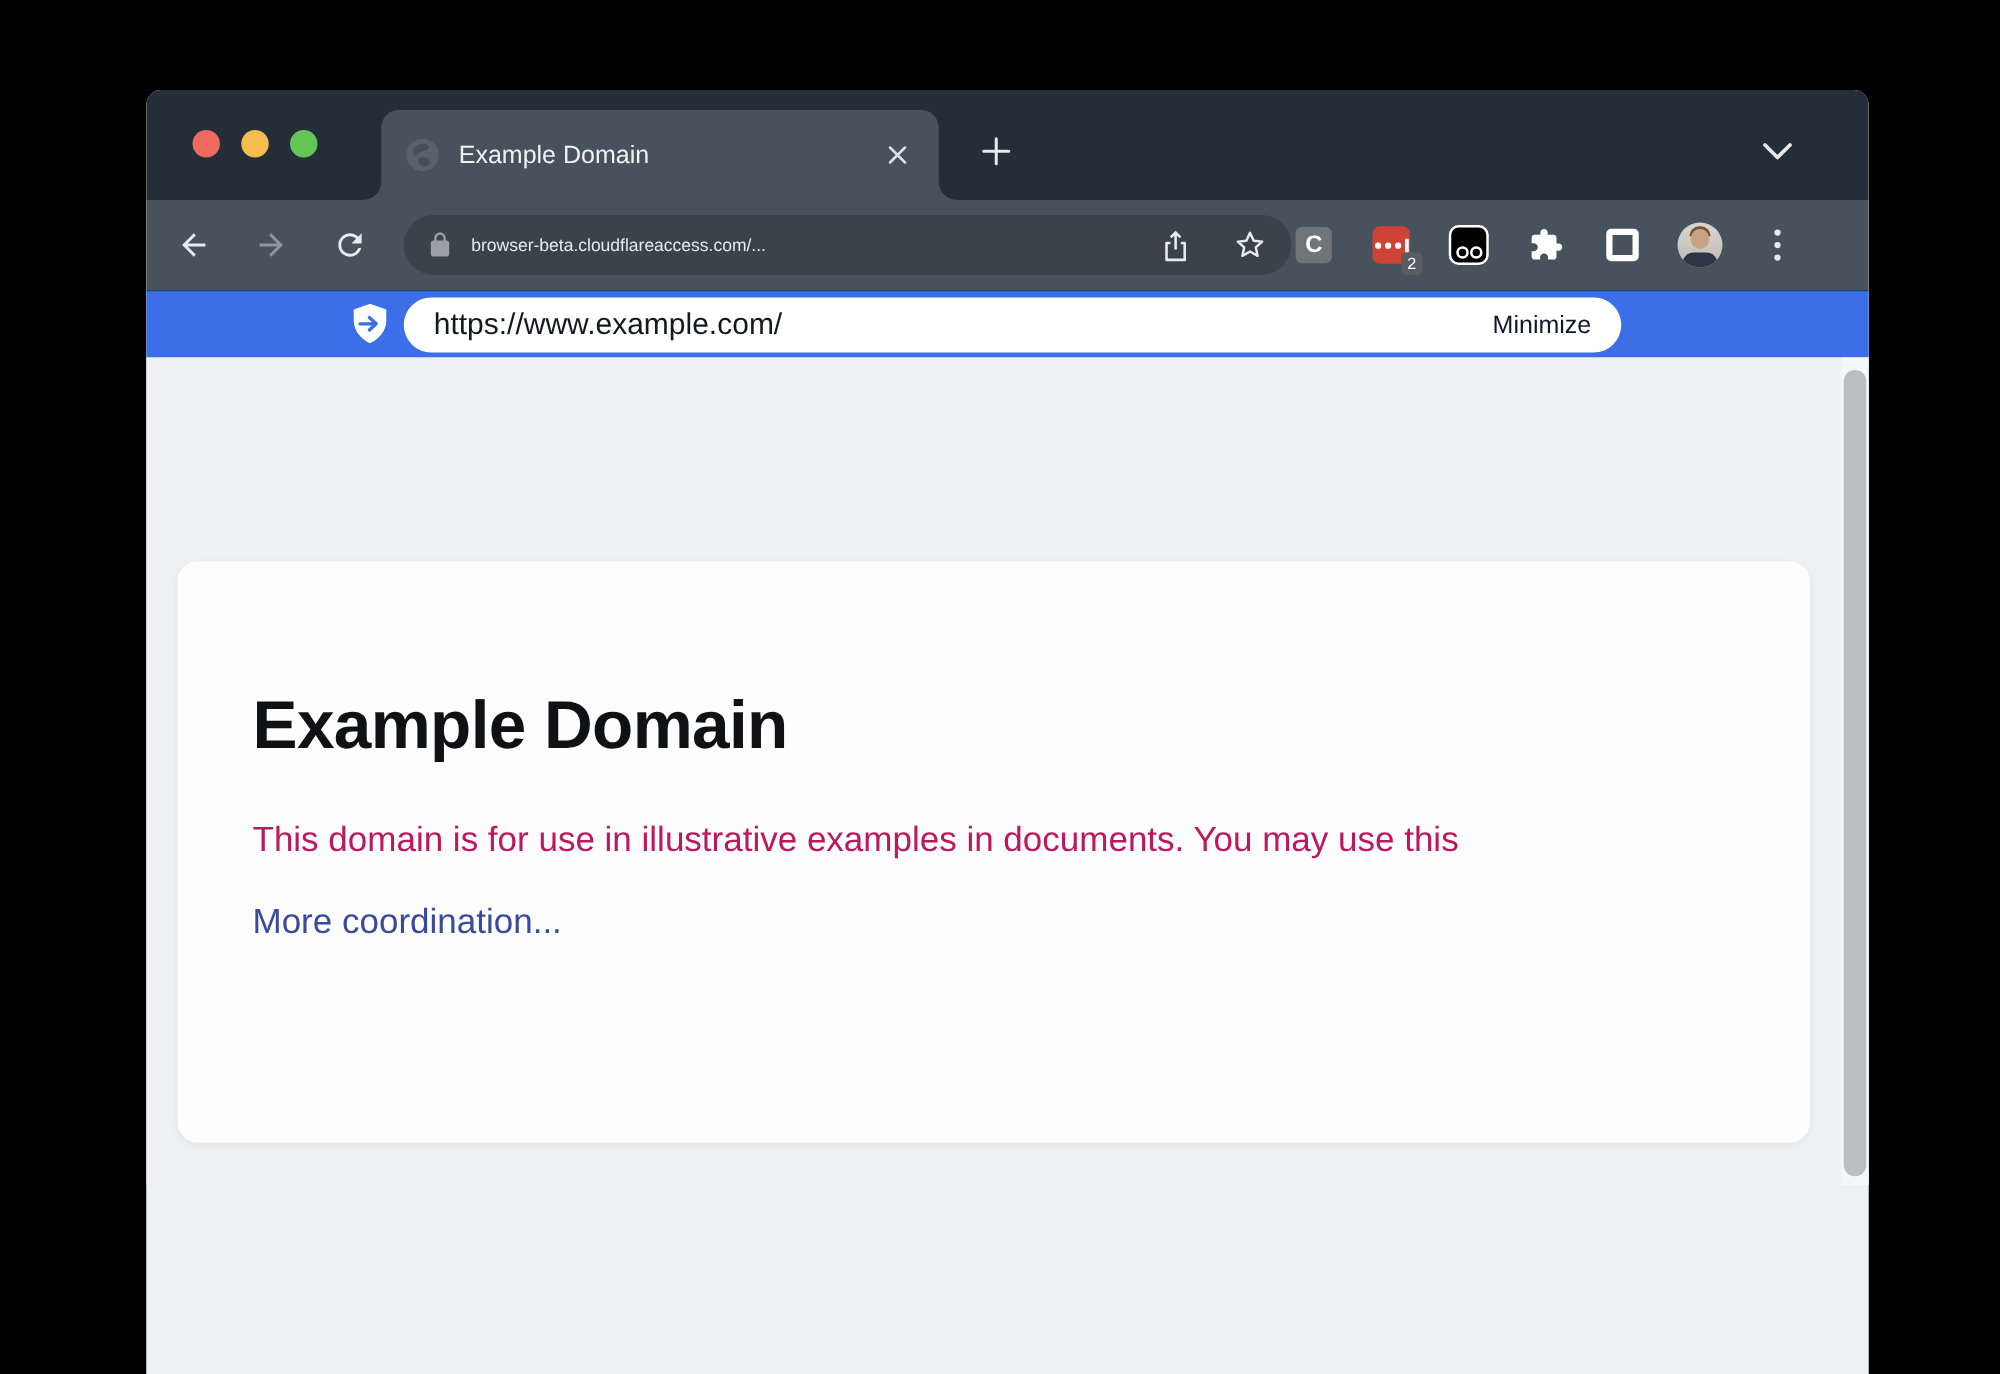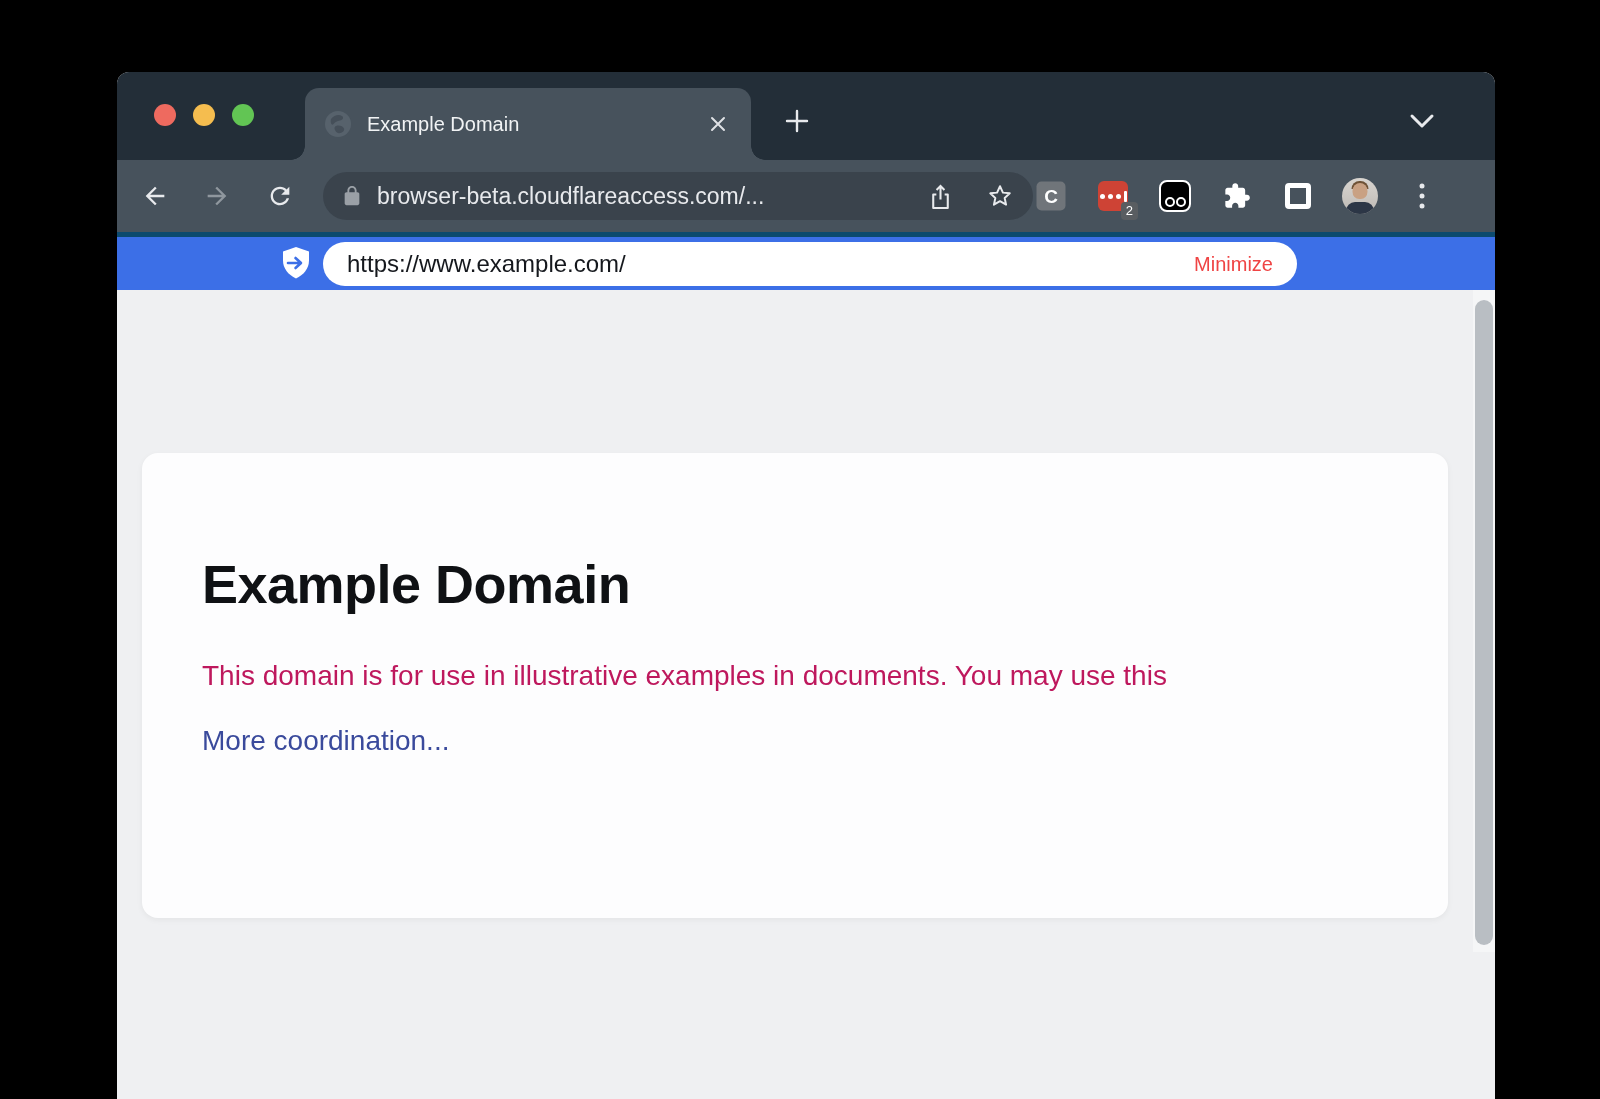--- a/index.html
+++ b/index.html
@@ -23,21 +23,21 @@
   .tab-close{width:30px;height:30px;display:flex;align-items:center;justify-content:center;flex:0 0 auto;}
   .newtab{position:absolute;left:660px;top:29px;width:40px;height:40px;display:flex;align-items:center;justify-content:center;}
   .strip-chevron{position:absolute;left:1285px;top:33px;width:40px;height:32px;display:flex;align-items:center;justify-content:center;}
 
   
   .toolbar{position:relative;height:72px;background:#47525C;}
   .navbtn{position:absolute;top:50%;transform:translate(-50%,-50%);width:40px;height:40px;
     display:flex;align-items:center;justify-content:center;}
   .omnibox{position:absolute;left:206px;top:12px;width:710px;height:48px;border-radius:24px;
     background:#3A434C;display:flex;align-items:center;padding:0 20px 0 18px;box-sizing:border-box;}
-  .omni-url{color:#E8EAED;font-size:23px;margin-left:14px;flex:1;white-space:nowrap;overflow:hidden;}
+  .omni-url{color:#E8EAED;font-size:14px;margin-left:14px;flex:1;white-space:nowrap;overflow:hidden;}
   .omni-actions{display:flex;gap:34px;align-items:center;margin-left:12px;}
   .extbtn{position:absolute;top:50%;transform:translate(-50%,-50%);display:flex;align-items:center;justify-content:center;}
   .ext-c{width:29px;height:29px;background:#70757A;border-radius:5px;color:#fff;font-size:19px;
     font-weight:bold;display:flex;align-items:center;justify-content:center;}
   .ext-red{width:30px;height:30px;background:#CE4335;border-radius:6px;position:relative;
     display:flex;align-items:center;justify-content:center;gap:3px;}
   .ext-red .dot{width:5px;height:5px;border-radius:50%;background:#fff;}
   .ext-red .bar{width:3px;height:11px;background:#fff;border-radius:1px;}
   .ext-badge{position:absolute;right:-10px;bottom:-9px;background:#595D61;color:#fff;font-size:13px;
     padding:1px 5px;border-radius:4px;line-height:16px;}
@@ -50,26 +50,26 @@
   .avatar .head{position:absolute;left:50%;top:5px;transform:translateX(-50%);width:15px;height:16px;
     border-radius:50% 50% 45% 45%;background:#C9A183;}
   .avatar .hair{position:absolute;left:50%;top:3px;transform:translateX(-50%);width:17px;height:8px;
     border-radius:8px 8px 0 0;background:#6E5236;}
   .avatar .body{position:absolute;left:50%;bottom:-3px;transform:translateX(-50%);width:28px;height:15px;
     border-radius:9px 9px 0 0;background:#2C3646;}
   .menu-dots{display:flex;flex-direction:column;gap:5px;}
   .menu-dots i{width:5px;height:5px;border-radius:50%;background:#E8EAED;}
 
   
-  .isobar{position:relative;height:53px;background:#3C6FE7;border-top:5px solid #0c4a6e;}
+  .isobar{position:relative;height:53px;background:#3C6FE7;border-top:1px solid #0c4a6e;}
   .iso-shield{position:absolute;left:164px;top:9px;width:30px;height:34px;}
   .iso-pill{position:absolute;left:206px;top:5px;width:974px;height:44px;background:#fff;border-radius:22px;
     display:flex;align-items:center;padding:0 24px;box-sizing:border-box;}
   .iso-url{color:#15181D;font-size:24px;flex:1;white-space:nowrap;overflow:hidden;}
-  .iso-min{color:#ef4444;font-size:20px;margin-left:20px;}
+  .iso-min{color:#0f172a;font-size:20px;margin-left:20px;}
 
   
   .content{position:relative;height:662px;background:#EFF0F2;}
   .card{position:absolute;left:25px;top:163px;width:1306px;height:465px;background:#FDFDFE;
     border-radius:16px;box-shadow:0 2px 6px rgba(0,0,0,0.05);box-sizing:border-box;padding:100px 60px 0 60px;}
   .h1{margin:0;font-size:54px;font-weight:bold;color:#0F1114;letter-spacing:-0.5px;}
   .para{margin:42px 0 0 0;font-size:28px;line-height:38px;color:#be185d;}
   .para span{display:block;}
   .morelink{display:inline-block;margin-top:30px;font-size:28px;color:#3A4A9C;text-decoration:none;}
   .scroll-track{position:absolute;right:0;top:0;bottom:0;width:22px;background:#F5F6F7;}

